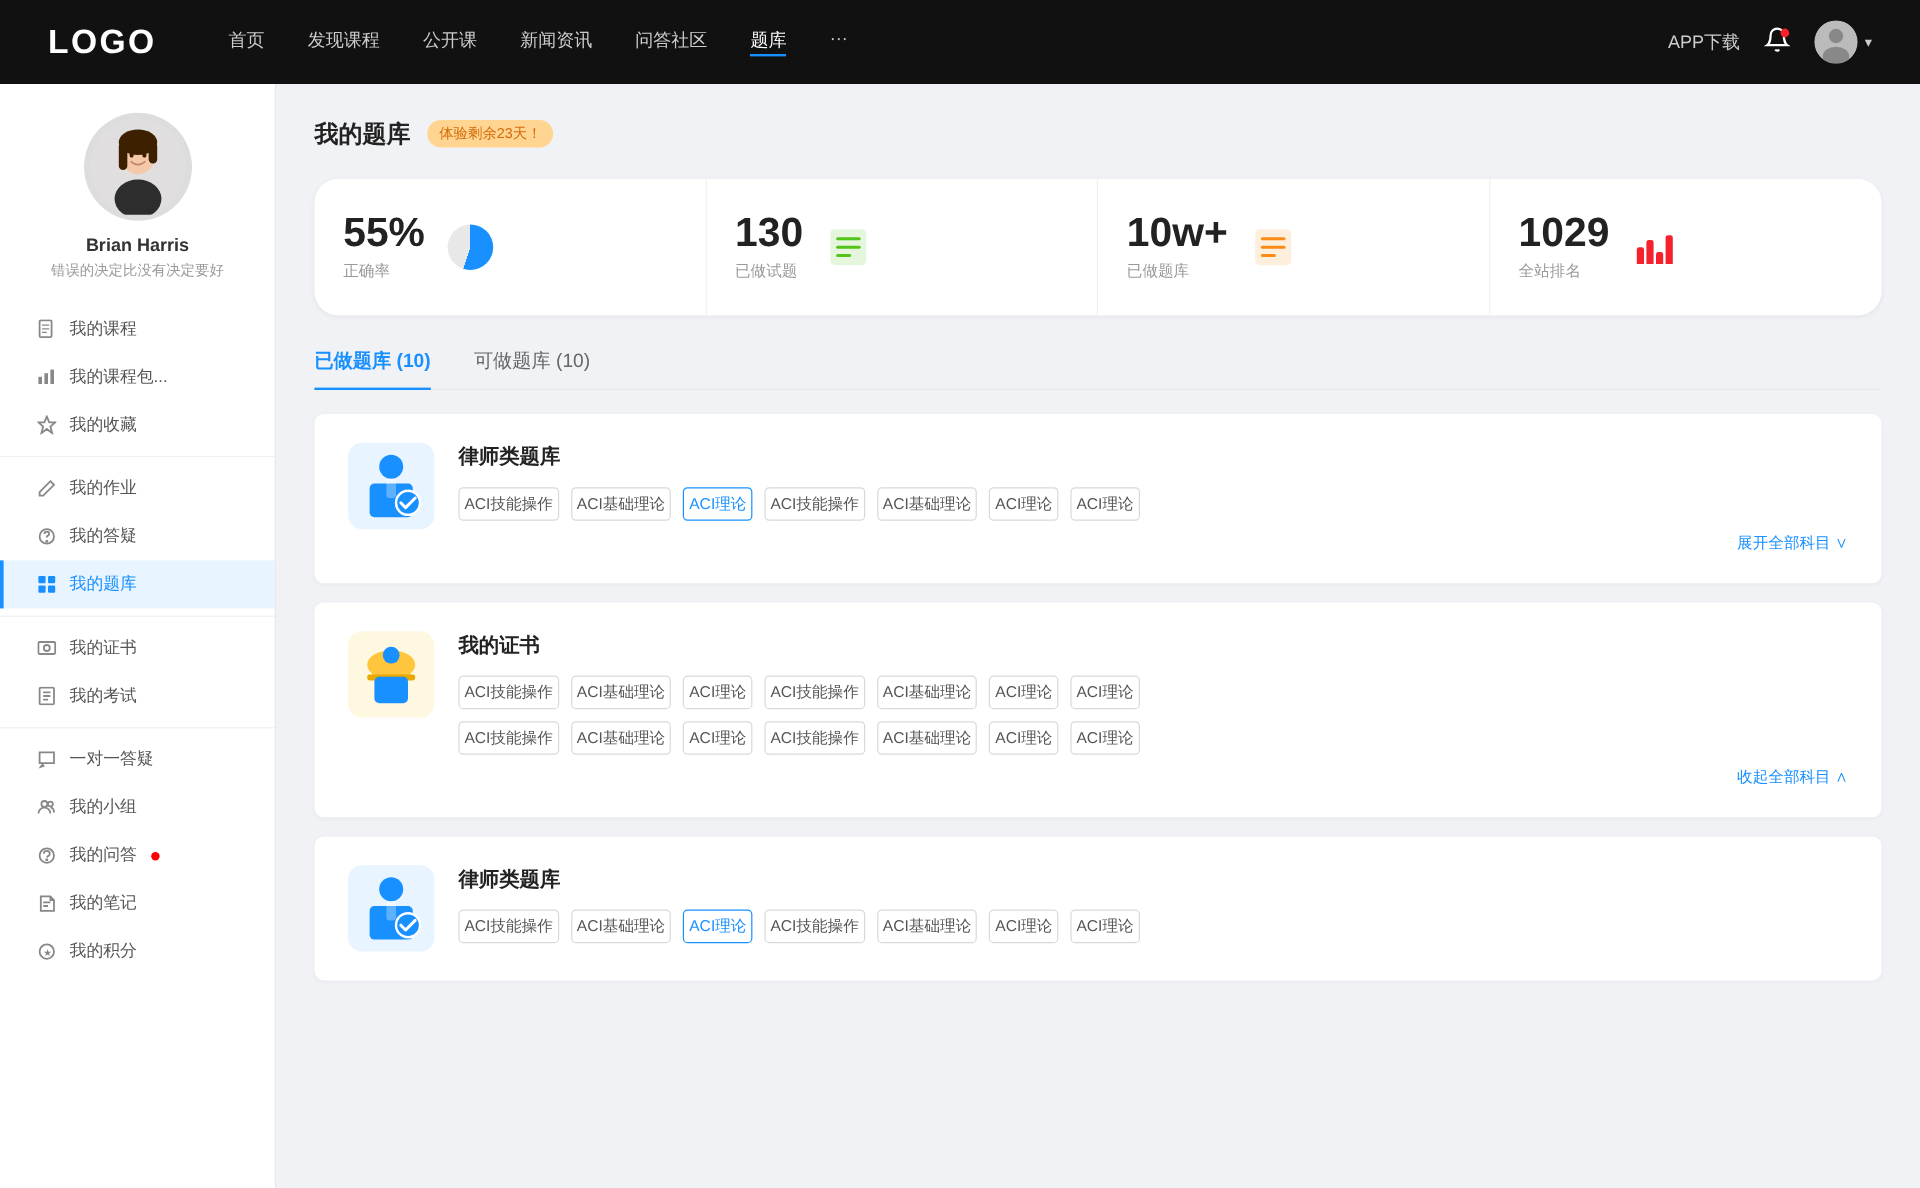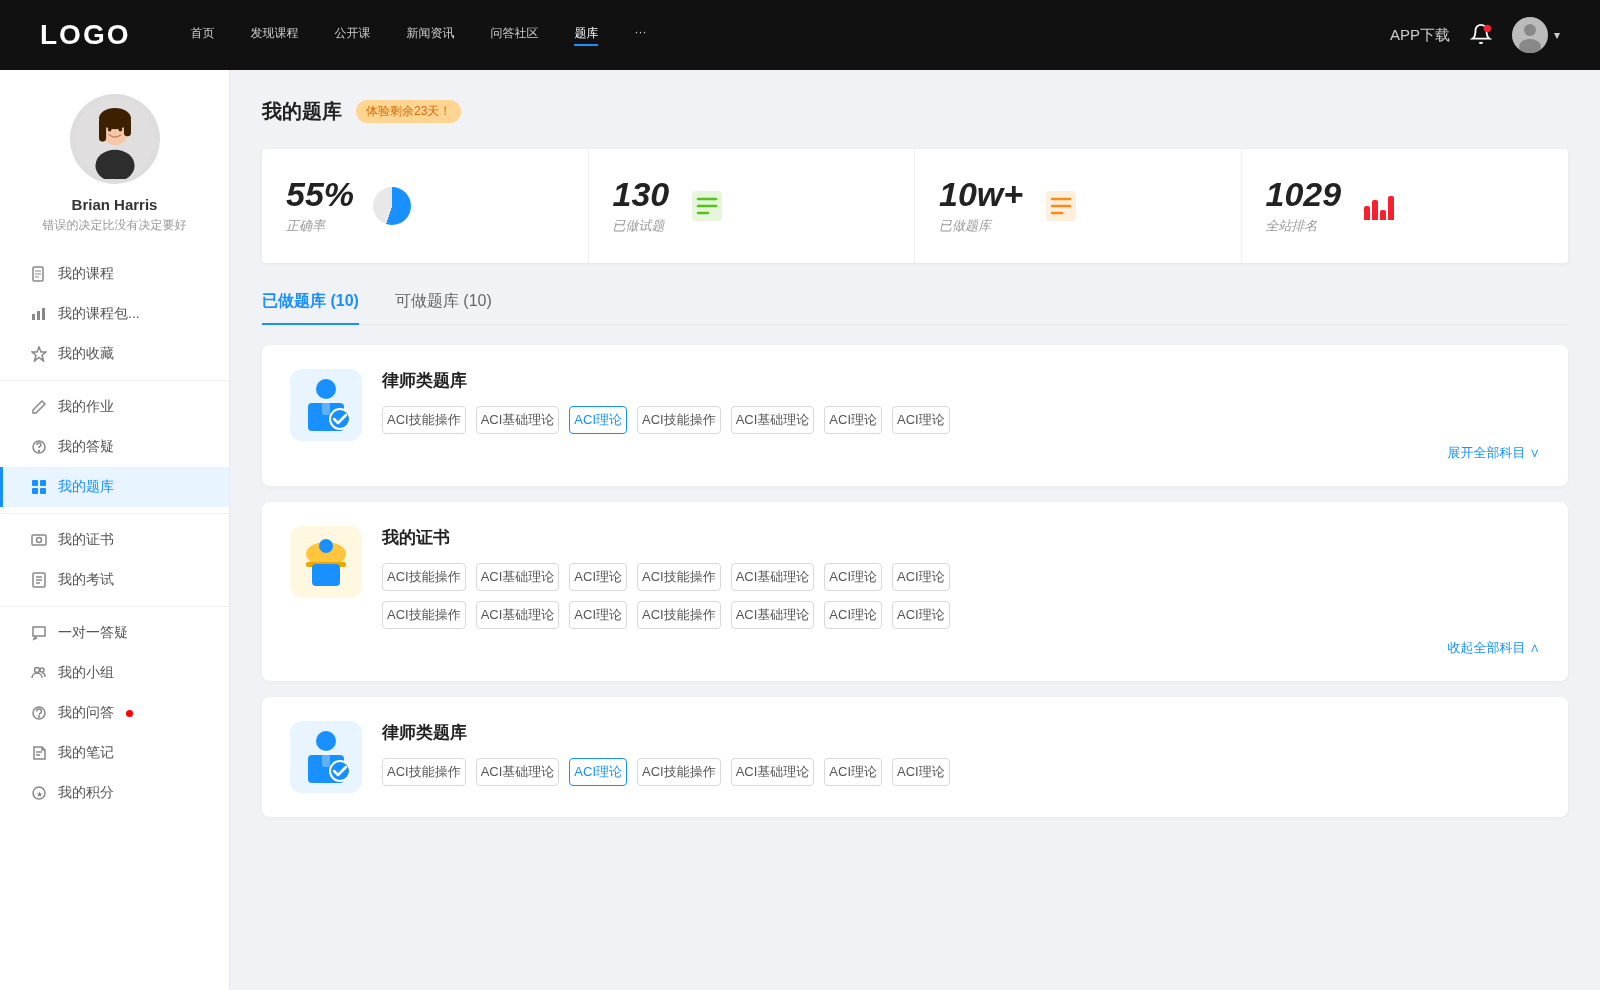--- a/index.html
+++ b/index.html
@@ -24,21 +24,21 @@
       margin-right: 60px;
     }
     .navbar-nav {
       display: flex;
       gap: 36px;
       flex: 1;
     }
     .navbar-nav a {
       color: #ccc;
       text-decoration: none;
-      font-size: 12px;
+      font-size: 15px;
       cursor: pointer;
     }
     .navbar-nav a.active {
       color: #fff;
       border-bottom: 2px solid #1890ff;
       padding-bottom: 2px;
     }
     .navbar-right {
       display: flex;
       align-items: center;
@@ -176,24 +176,23 @@
       border-radius: 12px;
       font-weight: 500;
     }
 
     
     .stats-row {
       display: grid;
       grid-template-columns: 1fr 1fr 1fr 1fr;
       gap: 0;
       background: #fff;
-      border-radius: 4px;
+      border-radius: 20px;
       margin-bottom: 28px;
       box-shadow: 0 1px 4px rgba(0,0,0,0.06);
-      font-style: italic;
     }
     .stat-item {
       padding: 28px 24px;
       display: flex;
       align-items: center;
       gap: 18px;
       border-right: 1px solid #f0f0f0;
     }
     .stat-item:last-child { border-right: none; }
     .stat-text {}

